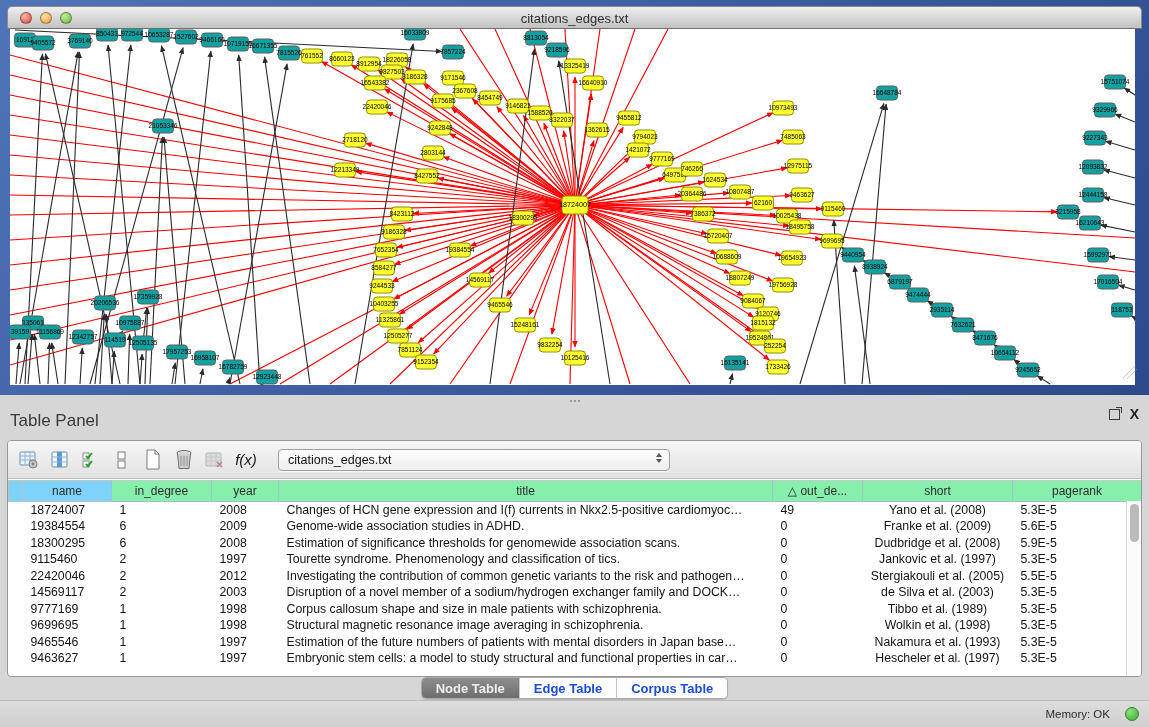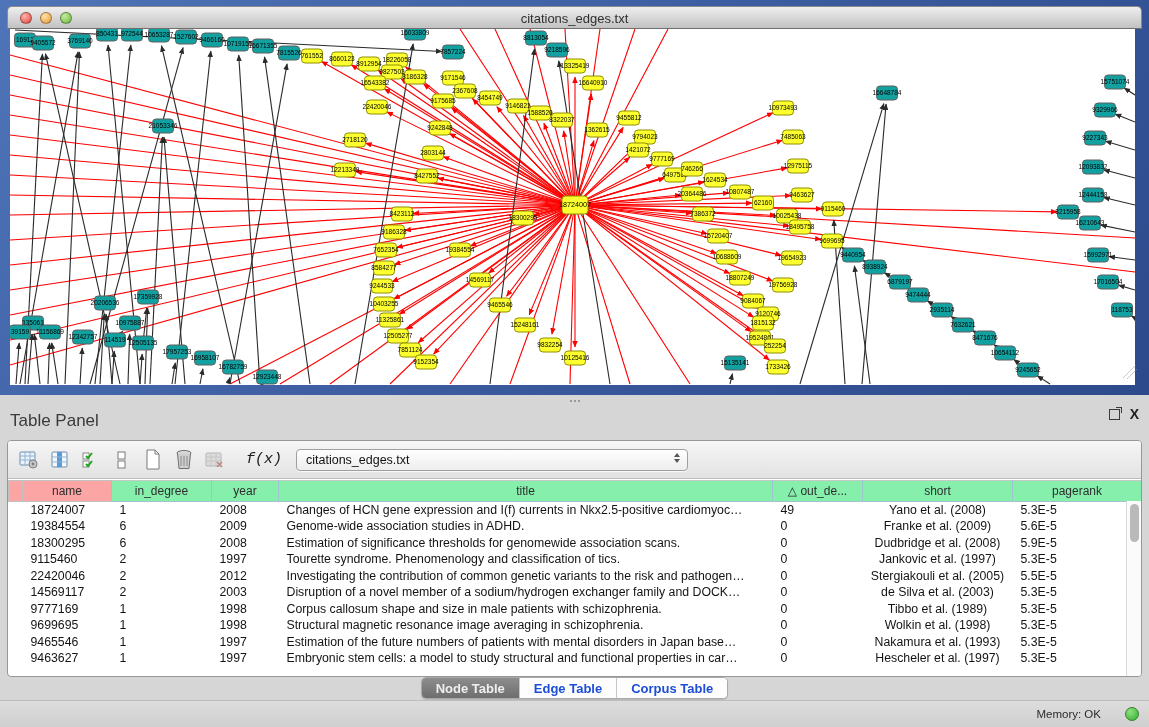--- a/index.html
+++ b/index.html
@@ -37,60 +37,60 @@
   .float-icon::after { content:""; position:absolute; right:-3px; top:-3px; width:5px; height:5px;
     border-top:1.5px solid #3b3b3b; border-right:1.5px solid #3b3b3b; }
   .close-x { font-size:14px; font-weight:bold; color:#222; line-height:11px; }
 
   .content-box { position:absolute; left:7px; top:440px; width:1135px; height:237px;
     border:1px solid #979797; border-radius:4px; background:#fff; overflow:hidden; }
   .toolbar { position:absolute; left:0; top:0; right:0; height:38px;
     background:linear-gradient(#f6f6f6,#e2e2e2); border-bottom:1px solid #bcbcbc;
     display:flex; align-items:center; padding-left:10px; gap:9px; }
   .tb-icon { width:22px; height:24px; display:flex; align-items:center; justify-content:center; }
-  .fx { font-family:Liberation Mono, monospace; font-style:italic; font-size:15px; color:#1a1a1a;margin-left:18px; }
+  .fx { font-family:Liberation Sans, sans-serif; font-style:italic; font-size:15px; color:#1a1a1a; }
   .combo { margin-left:12px; width:392px; height:22px; border:1px solid #9f9f9f; border-radius:4px;
     background:linear-gradient(#ffffff,#ededed); position:relative; font-size:12.5px; color:#111;
     line-height:20px; padding-left:9px; box-shadow:0 1px 0 rgba(255,255,255,.7); }
   .combo .spin { position:absolute; right:7px; top:3px; }
   .combo .spin i { display:block; width:0; height:0; border-left:3.5px solid transparent;
     border-right:3.5px solid transparent; }
   .combo .spin i.up { border-bottom:4.5px solid #555; margin-bottom:2.5px; }
   .combo .spin i.down { border-top:4.5px solid #555; }
 
   table.grid { position:absolute; left:0; top:39px; border-collapse:collapse; table-layout:fixed;
     width:1133px; font-size:12.3px; color:#141414; }
   table.grid col.c-gutter { width:14px; }  table.grid col.c-name { width:89px; }
   table.grid col.c-indeg { width:100px; }  table.grid col.c-year { width:67px; }
   table.grid col.c-title { width:494px; }  table.grid col.c-out { width:90px; }
   table.grid col.c-short { width:150px; }  table.grid col.c-pr { width:129px; }
   table.grid th { height:21px; font-weight:normal; font-size:12px; color:#2e2e2e;
     background:#86efac; border:1px solid #9fc3cf; border-top-color:#c8c8c8; text-align:center;
     overflow:hidden; white-space:nowrap; }
-  table.grid th.gutter, table.grid th.name-col { background:#fca5a5; border-color:#c2c2c2; }
+  table.grid th.gutter, table.grid th.name-col { background:#7dd3fc; border-color:#c2c2c2; }
   table.grid th.name-col { border-right-color:#9fc3cf; }
   table.grid td { height:16.5px; padding:0 4px 0 8px; white-space:nowrap; overflow:hidden;
     text-overflow:ellipsis; }
   table.grid td.center { text-align:center; padding:0; }
   .vscroll { position:absolute; right:0; top:60px; bottom:0; width:15px;
     background:#fbfbfb; border-left:1px solid #d9d9d9; }
   .vscroll .thumb { position:absolute; left:2.5px; top:3px; width:9px; height:38px;
     background:#b9b9b9; border-radius:5px; }
 
   .tab-bar { position:absolute; left:0; top:677px; width:1149px; height:23px;
     display:flex; justify-content:center;font-weight:bold; }
   .seg { display:flex; height:22px; border:1px solid #a9a9a9; border-radius:5px;
     overflow:hidden; background:#fdfdfd; box-shadow:0 1px 1px rgba(0,0,0,.15); }
   .seg .tab { padding:0 14px; font-size:13px; line-height:21px; color:#1d4ed8; background:#fdfdfd; }
   .seg .tab.sel { background:linear-gradient(#8d8d8d,#6e6e6e); color:#efefef; }
   .seg .tab + .tab { border-left:1px solid #c6c6c6; }
 
   .status-bar { position:absolute; left:0; top:700px; width:1149px; height:27px;
     border-top:1px solid #bdbdbd; background:linear-gradient(#dcdcdc,#cfcfcf);
-    display:flex; align-items:center; justify-content:flex-end; padding-right:10px; gap:24px; }
+    display:flex; align-items:center; justify-content:flex-end; padding-right:10px; gap:15px; }
   .status-text { font-size:11.5px; color:#2c2c2c; }
   .mem-dot { width:14px; height:14px; border-radius:50%; border:1px solid #39812e;
     background:radial-gradient(circle at 35% 30%, #8fe27f, #2fae2f); }
 </style>
 </head>
 <body>
 
 <div class="graph-window">
   <div class="title-bar">
     <div class="traffic-lights">

